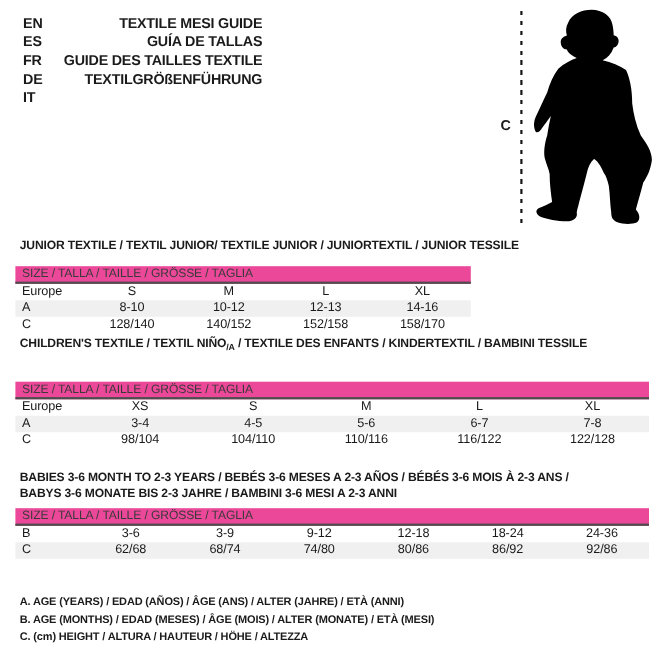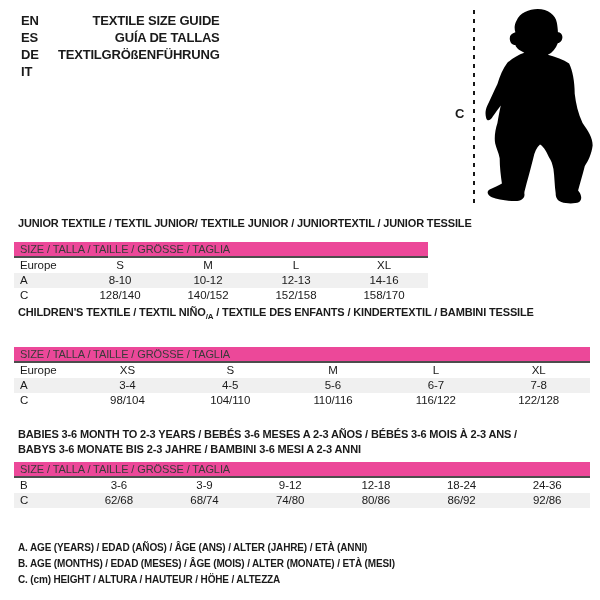--- a/index.html
+++ b/index.html
@@ -47,25 +47,29 @@
   .footnotes { position:absolute; left:18px; top:540px; font-size:10px; font-weight:bold; line-height:16px; letter-spacing:-0.15px; white-space:nowrap; }
 </style>
 </head>
 <body>
 
 <div class="canvas">
 
   <div class="lang-list">
     <div class="lang-row">
       <span class="lang-code">EN</span>
-      <span class="lang-label">TEXTILE SIZE GUIDE</span>
+      <span class="lang-label">TEXTILE MESI GUIDE</span>
     </div>
     <div class="lang-row">
       <span class="lang-code">ES</span>
       <span class="lang-label">GUÍA DE TALLAS</span>
+    </div>
+    <div class="lang-row">
+      <span class="lang-code">FR</span>
+      <span class="lang-label">GUIDE DES TAILLES TEXTILE</span>
     </div>
     <div class="lang-row">
       <span class="lang-code">DE</span>
       <span class="lang-label">TEXTILGRÖßENFÜHRUNG</span>
     </div>
     <div class="lang-row">
       <span class="lang-code">IT</span>
     </div>
   </div>
 

